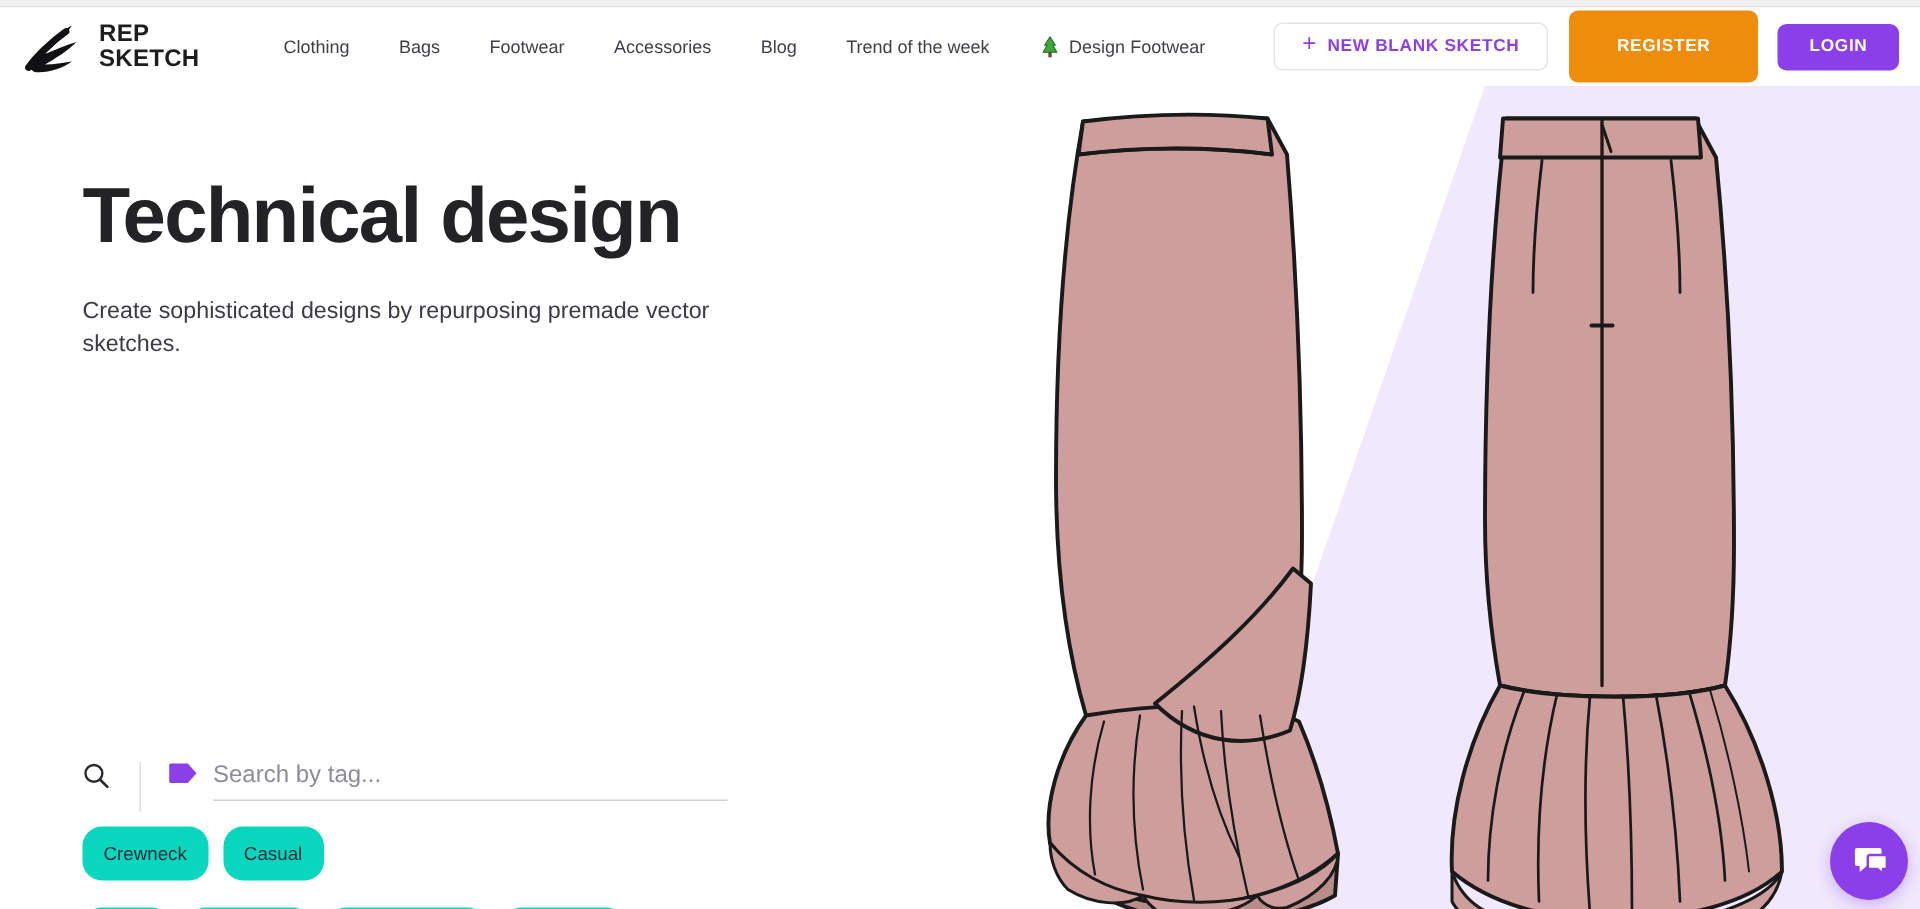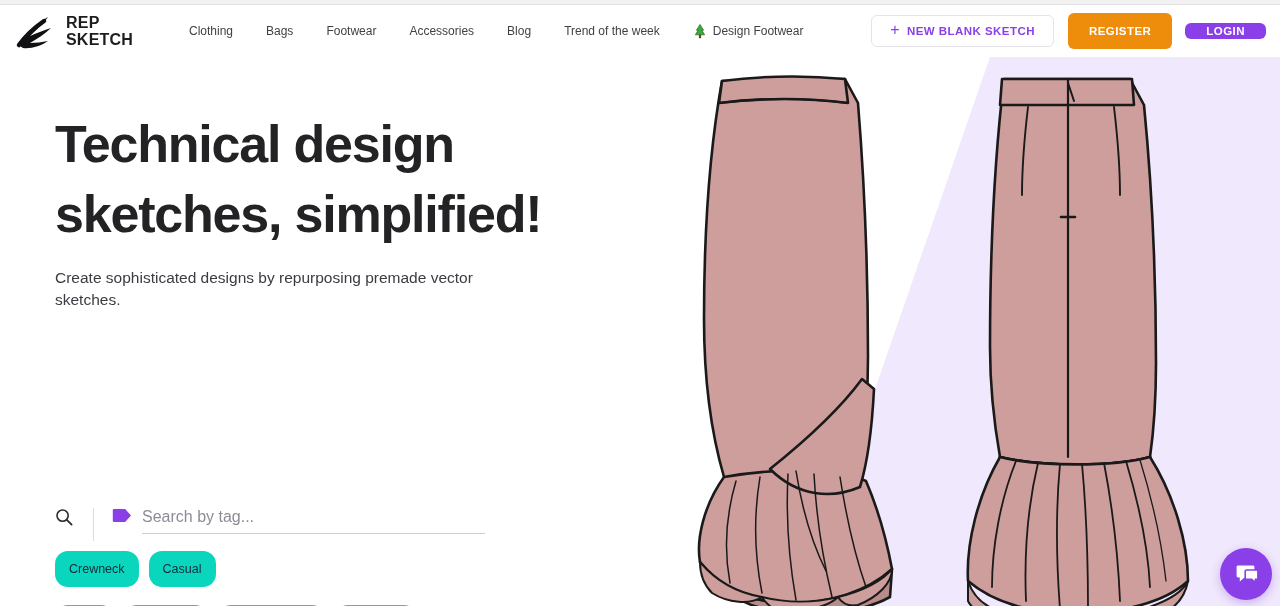--- a/index.html
+++ b/index.html
@@ -49,26 +49,26 @@
   }
   .btn-blank{
     height:32px; padding:0 18px; background:#fff;
     border:1px solid #e4e4e8; border-radius:6px;
     color:#8b3fe8; font-size:11.5px; font-weight:600; letter-spacing:.45px;
     margin-right:14px;
   }
   .plus-icon{ font-size:16px; font-weight:400; margin-right:7px; line-height:0;
     position:relative; top:-1px; }
   .btn-register{
-    height:36px; padding:0 21px; background:#ee8c0b; border-radius:6px;
+    height:48px; padding:0 32px; background:#ee8c0b; border-radius:6px;
     color:#fff; font-size:11.5px; font-weight:700; letter-spacing:.45px;
     margin-right:13px;
   }
   .btn-login{
-    height:16px; padding:0 21px; background:#8b3fe8; border-radius:6px;
+    height:31px; padding:0 21px; background:#8b3fe8; border-radius:6px;
     color:#fff; font-size:11.5px; font-weight:700; letter-spacing:.45px;
   }
 
   
   .lavender{
     position:absolute; top:57px; left:0; width:1280px; height:549px;
     z-index:1; pointer-events:none;
   }
 
   
@@ -171,21 +171,20 @@
       <span>NEW BLANK SKETCH</span>
     </button>
     <button class="btn btn-register">REGISTER</button>
     <button class="btn btn-login">LOGIN</button>
   </div>
 </div>
 
 <div class="hero">
   <h1 class="headline">
     <span>Technical design</span><br>
-    <span>sketches, simplified!</span>
   </h1>
   <p class="subhead">Create sophisticated designs by repurposing premade vector sketches.</p>
 </div>
 
 <div class="searchwrap">
   <svg class="search-icon" viewBox="0 0 18 18">
     <circle cx="7.6" cy="7.6" r="5.6" fill="none" stroke="#2b2b30" stroke-width="1.6"></circle>
     <line x1="11.8" y1="11.8" x2="16.6" y2="16.6" stroke="#2b2b30" stroke-width="1.8" stroke-linecap="round"></line>
   </svg>
   <div class="search-div"></div>

